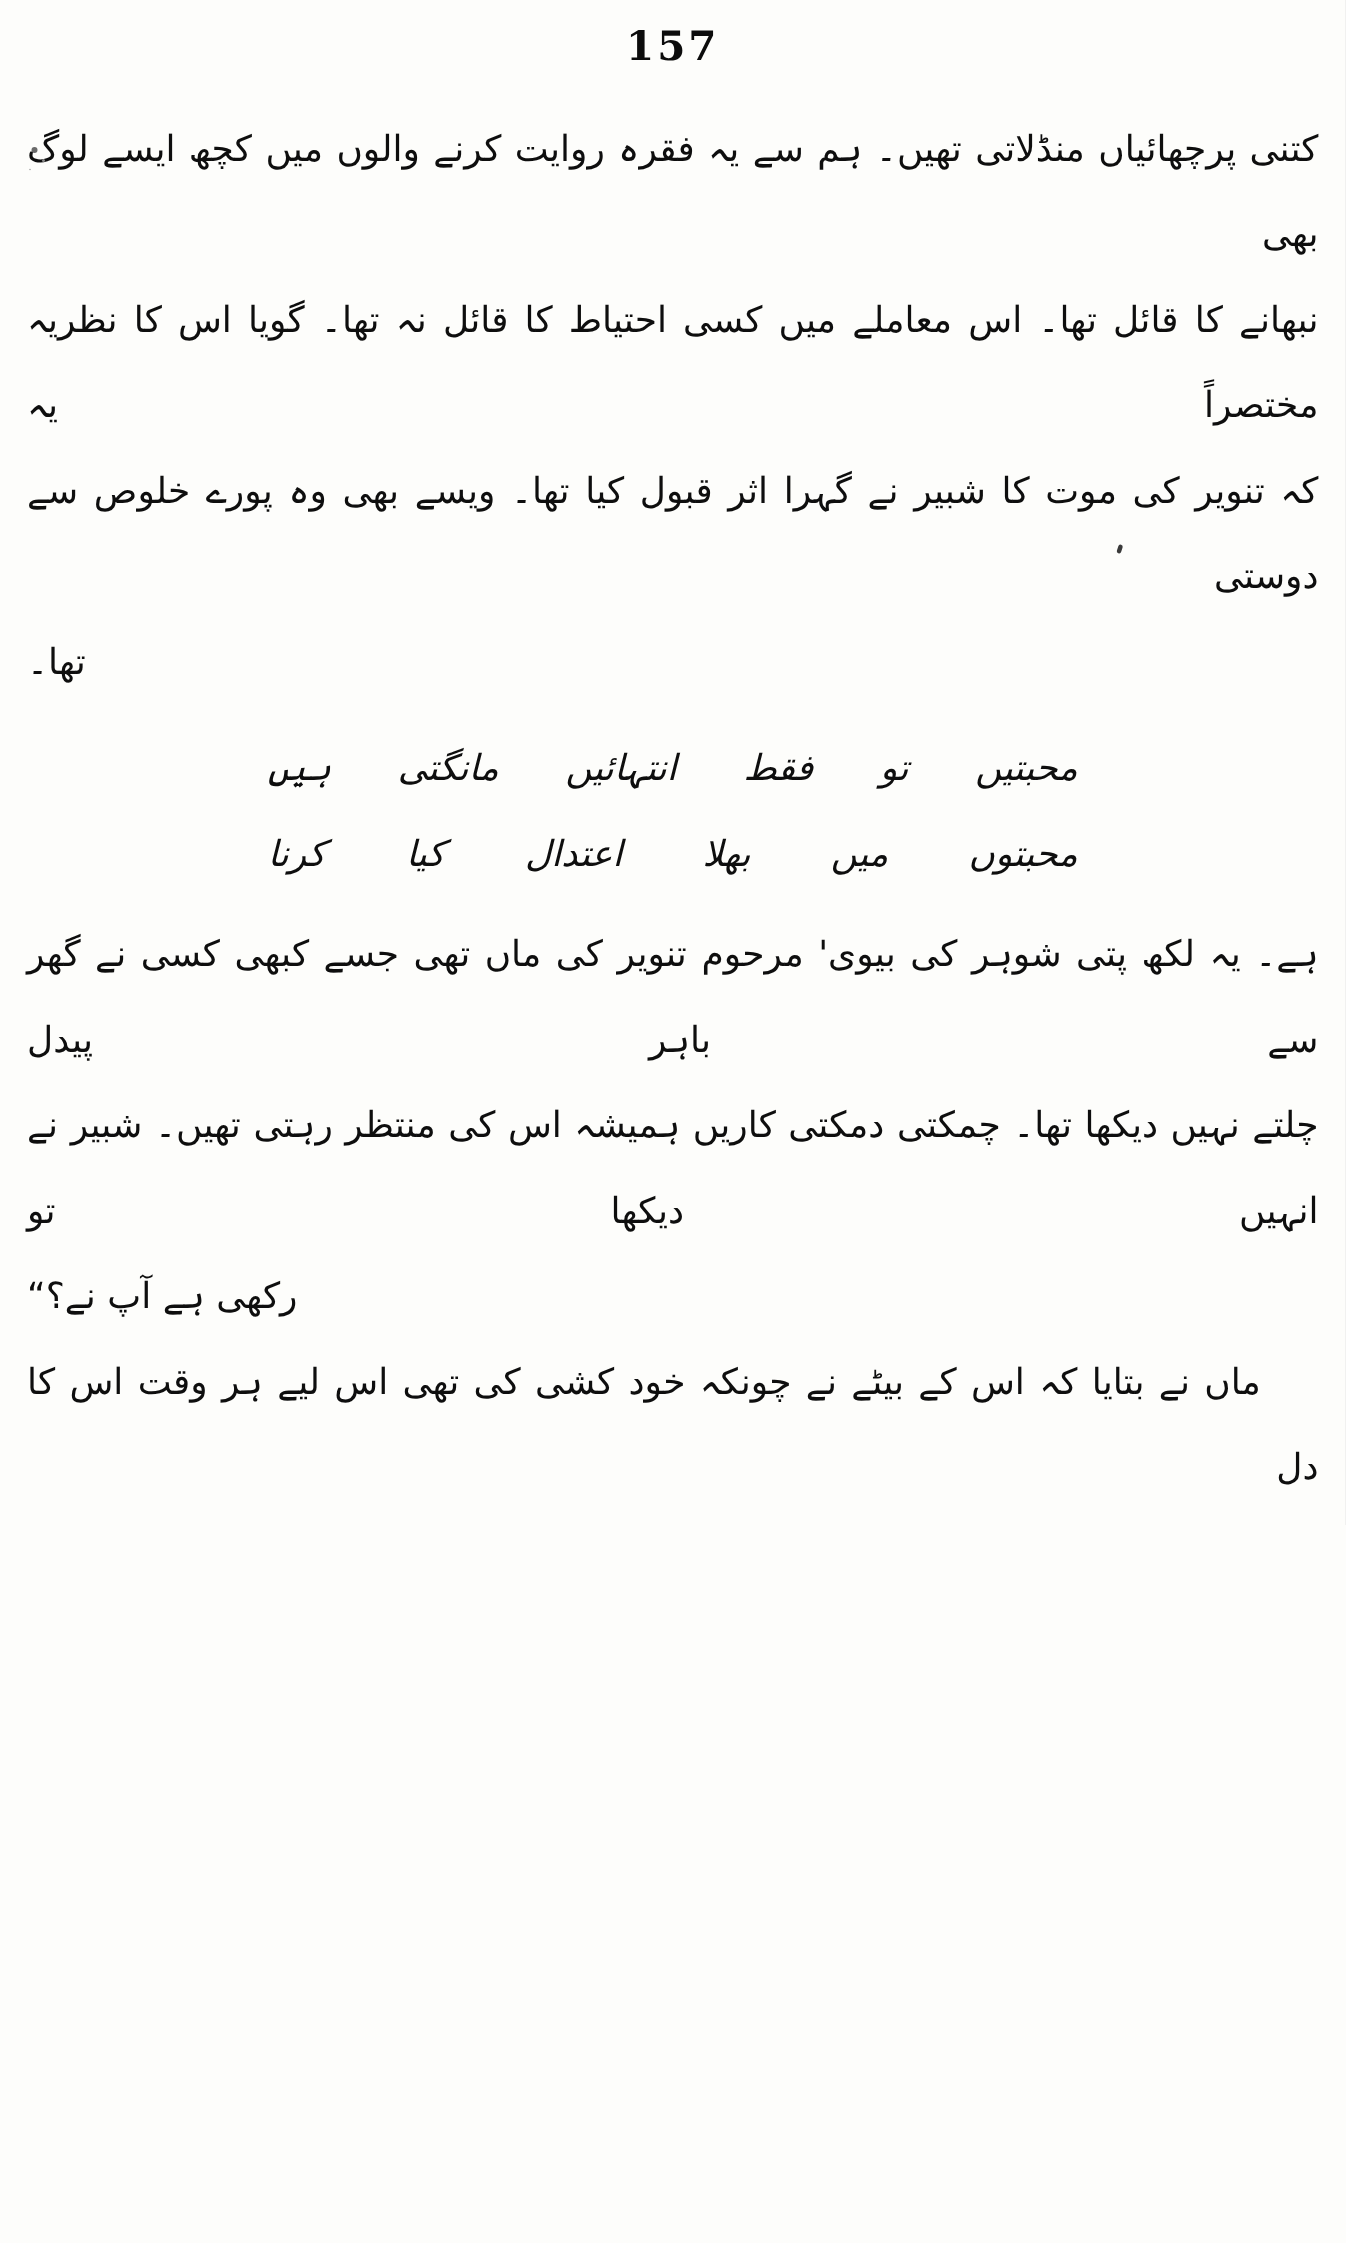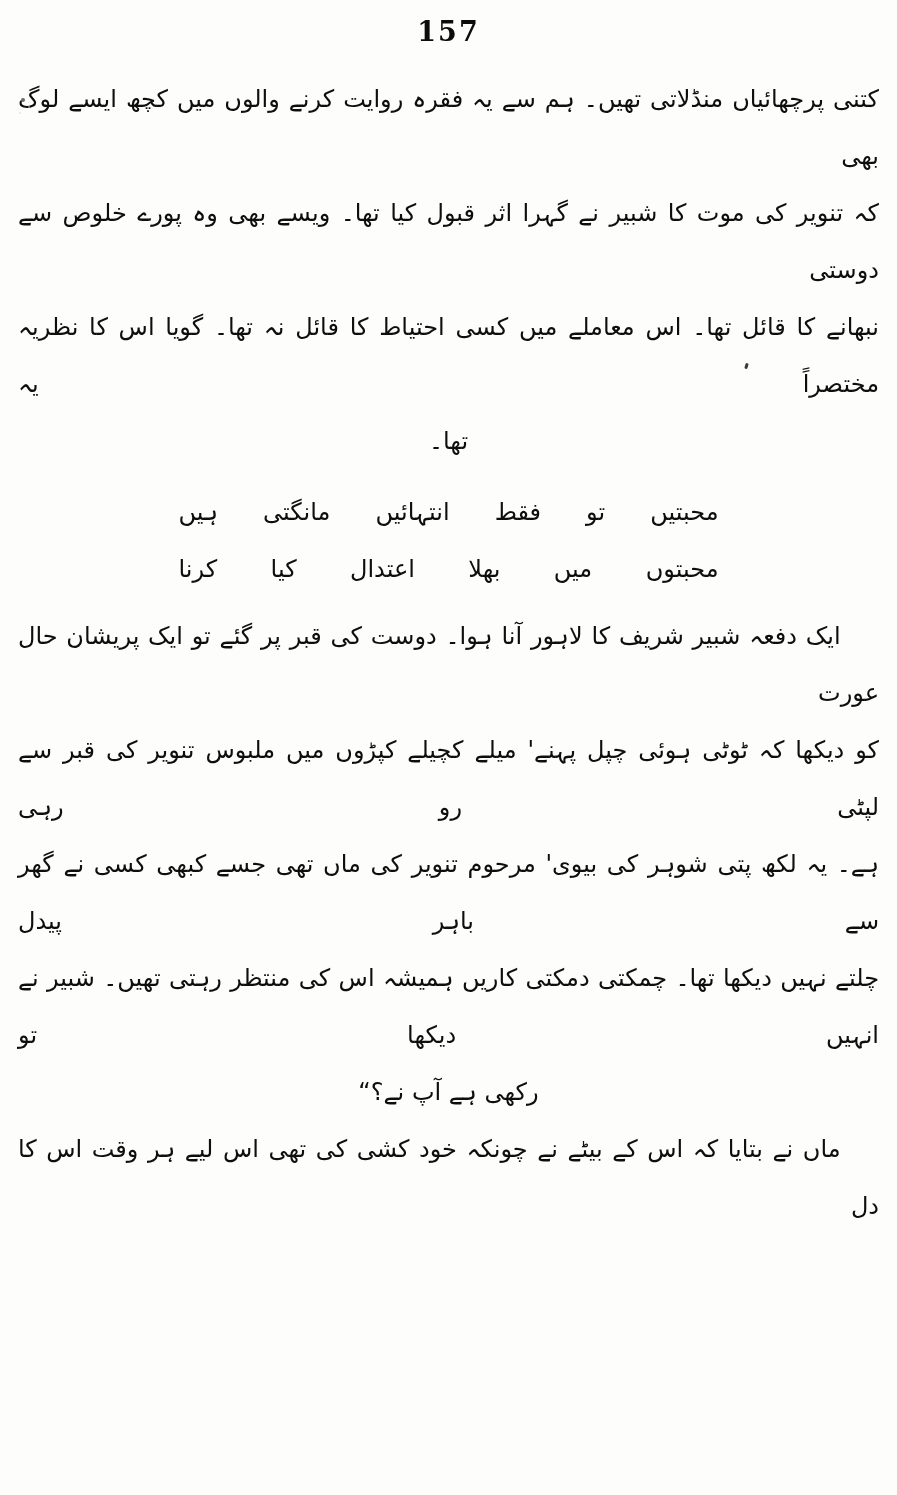--- a/index.html
+++ b/index.html
@@ -34,56 +34,56 @@
     line-height: 57px;
     color: #0e0e0e;
   }
   .para { margin: 0; }
   .line {
     text-align: justify;
     text-align-last: justify;
     white-space: normal;
   }
   .line.last {
-    text-align: center;
+    text-align: left;
     text-align-last: auto;
   }
   .line.indent {
     text-indent: 1.6em;
   }
   .para.verse {
     margin: 14px auto 10px auto;
     width: 540px;
   }
   .verse-line {
     display: flex;
     direction: rtl;
     justify-content: space-between;
     line-height: 57px;
   }
-  .verse-line span { white-space: nowrap; }
+  .verse-line span { white-space: nowrap; font-style: italic; }
   .speckle {
     position: absolute;
     background: #6a6a6a;
     border-radius: 50%;
   }
   .s1 { left: 21px; top: 98px; width: 4px; height: 4px; box-shadow: 6px 7px 0 -1px #8a8a8a, -3px 13px 0 -1.5px #9a9a9a; }
   .s2 { left: 745px; top: 363px; width: 3px; height: 6px; border-radius: 2px; transform: rotate(18deg); background: #3a3a3a; }
 </style>
 </head>
 <body>
 
 <div class="page">
   <div class="page-number">157</div>
 
   <div class="text-body" dir="rtl">
       <div class="para prose">
         <div class="line">کتنی پرچھائیاں منڈلاتی تھیں۔ ہم سے یہ فقرہ روایت کرنے والوں میں کچھ ایسے لوگ بھی</div>
+        <div class="line">نبھانے کا قائل تھا۔ اس معاملے میں کسی احتیاط کا قائل نہ تھا۔ گویا اس کا نظریہ مختصراً یہ</div>
         <div class="line">کہ تنویر کی موت کا شبیر نے گہرا اثر قبول کیا تھا۔ ویسے بھی وہ پورے خلوص سے دوستی</div>
-        <div class="line">نبھانے کا قائل تھا۔ اس معاملے میں کسی احتیاط کا قائل نہ تھا۔ گویا اس کا نظریہ مختصراً یہ</div>
         <div class="line last">تھا۔</div>
       </div>
       <div class="para verse">
         <div class="verse-line">
           <span>محبتیں</span>
           <span>تو</span>
           <span>فقط</span>
           <span>انتہائیں</span>
           <span>مانگتی</span>
           <span>ہیں</span>
@@ -91,22 +91,20 @@
         <div class="verse-line">
           <span>محبتوں</span>
           <span>میں</span>
           <span>بھلا</span>
           <span>اعتدال</span>
           <span>کیا</span>
           <span>کرنا</span>
         </div>
       </div>
       <div class="para prose">
-        <div class="line indent">ایک دفعہ شبیر شریف کا لاہور آنا ہوا۔ دوست کی قبر پر گئے تو ایک پریشان حال عورت</div>
-        <div class="line">کو دیکھا کہ ٹوٹی ہوئی چپل پہنے' میلے کچیلے کپڑوں میں ملبوس تنویر کی قبر سے لپٹی رو رہی</div>
         <div class="line">ہے۔ یہ لکھ پتی شوہر کی بیوی' مرحوم تنویر کی ماں تھی جسے کبھی کسی نے گھر سے باہر پیدل</div>
         <div class="line">چلتے نہیں دیکھا تھا۔ چمکتی دمکتی کاریں ہمیشہ اس کی منتظر رہتی تھیں۔ شبیر نے انہیں دیکھا تو</div>
         <div class="line last">رکھی ہے آپ نے؟“</div>
       </div>
       <div class="para prose">
         <div class="line indent">ماں نے بتایا کہ اس کے بیٹے نے چونکہ خود کشی کی تھی اس لیے ہر وقت اس کا دل</div>
       </div>
     </div>
 
   <div class="speckle s1"></div>

